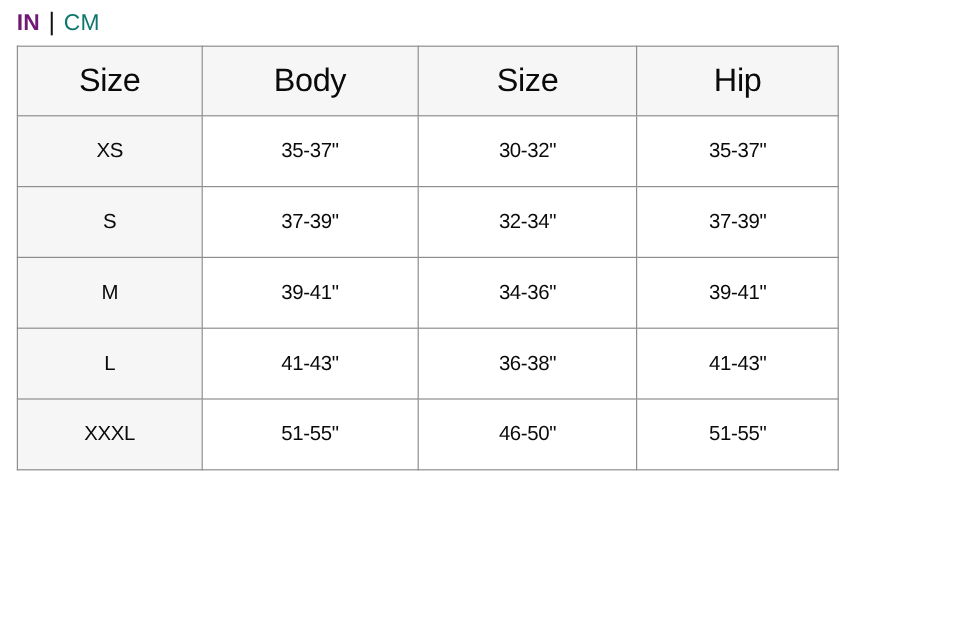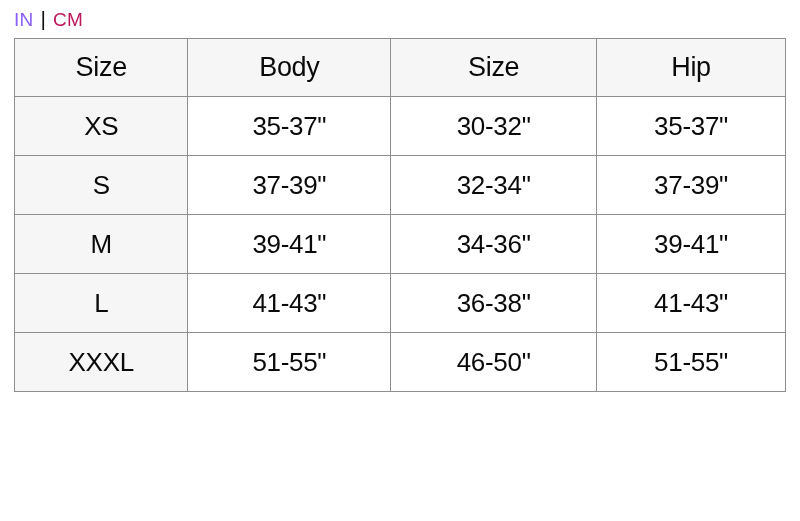--- a/index.html
+++ b/index.html
@@ -28,61 +28,61 @@
     letter-spacing: -0.2px;
     color: #0a0a0a;
   }
   .units {
     display: flex;
     align-items: center;
     font-size: 19px;
     letter-spacing: 0.2px;
   }
   .unit-active {
-    color: #8b5cf6;
-    font-weight: 400;
+    color: #701a75;
+    font-weight: 700;
     cursor: pointer;
   }
   .unit-divider {
     color: #111111;
     font-weight: 400;
     font-size: 21px;
     margin: 0 7px;
     position: relative;
     top: -1px;
   }
   .unit-inactive {
-    color: #be185d;
+    color: #0f766e;
     font-weight: 400;
     cursor: pointer;
   }
   table.measurements {
     border-collapse: collapse;
     table-layout: fixed;
-    width: 772px;
+    width: 685px;
     margin: 0 14px;
   }
   .measurements th,
   .measurements td {
     border: 1px solid #8e8e8e;
     text-align: center;
     vertical-align: middle;
     font-weight: 400;
     padding: 0;
     letter-spacing: -0.3px;
   }
   .measurements th {
     height: 57px;
     background: #f6f6f6;
     font-size: 27px;
   }
   .measurements td {
     height: 58px;
     background: #ffffff;
-    font-size: 26px;
+    font-size: 17px;
   }
   .measurements td.size-col {
     background: #f6f6f6;
   }
   col.c-size  { width: 22.5%; }
   col.c-chest { width: 26.3%; }
   col.c-waist { width: 26.7%; }
   col.c-hip   { width: 24.5%; }
 </style>
 </head>

